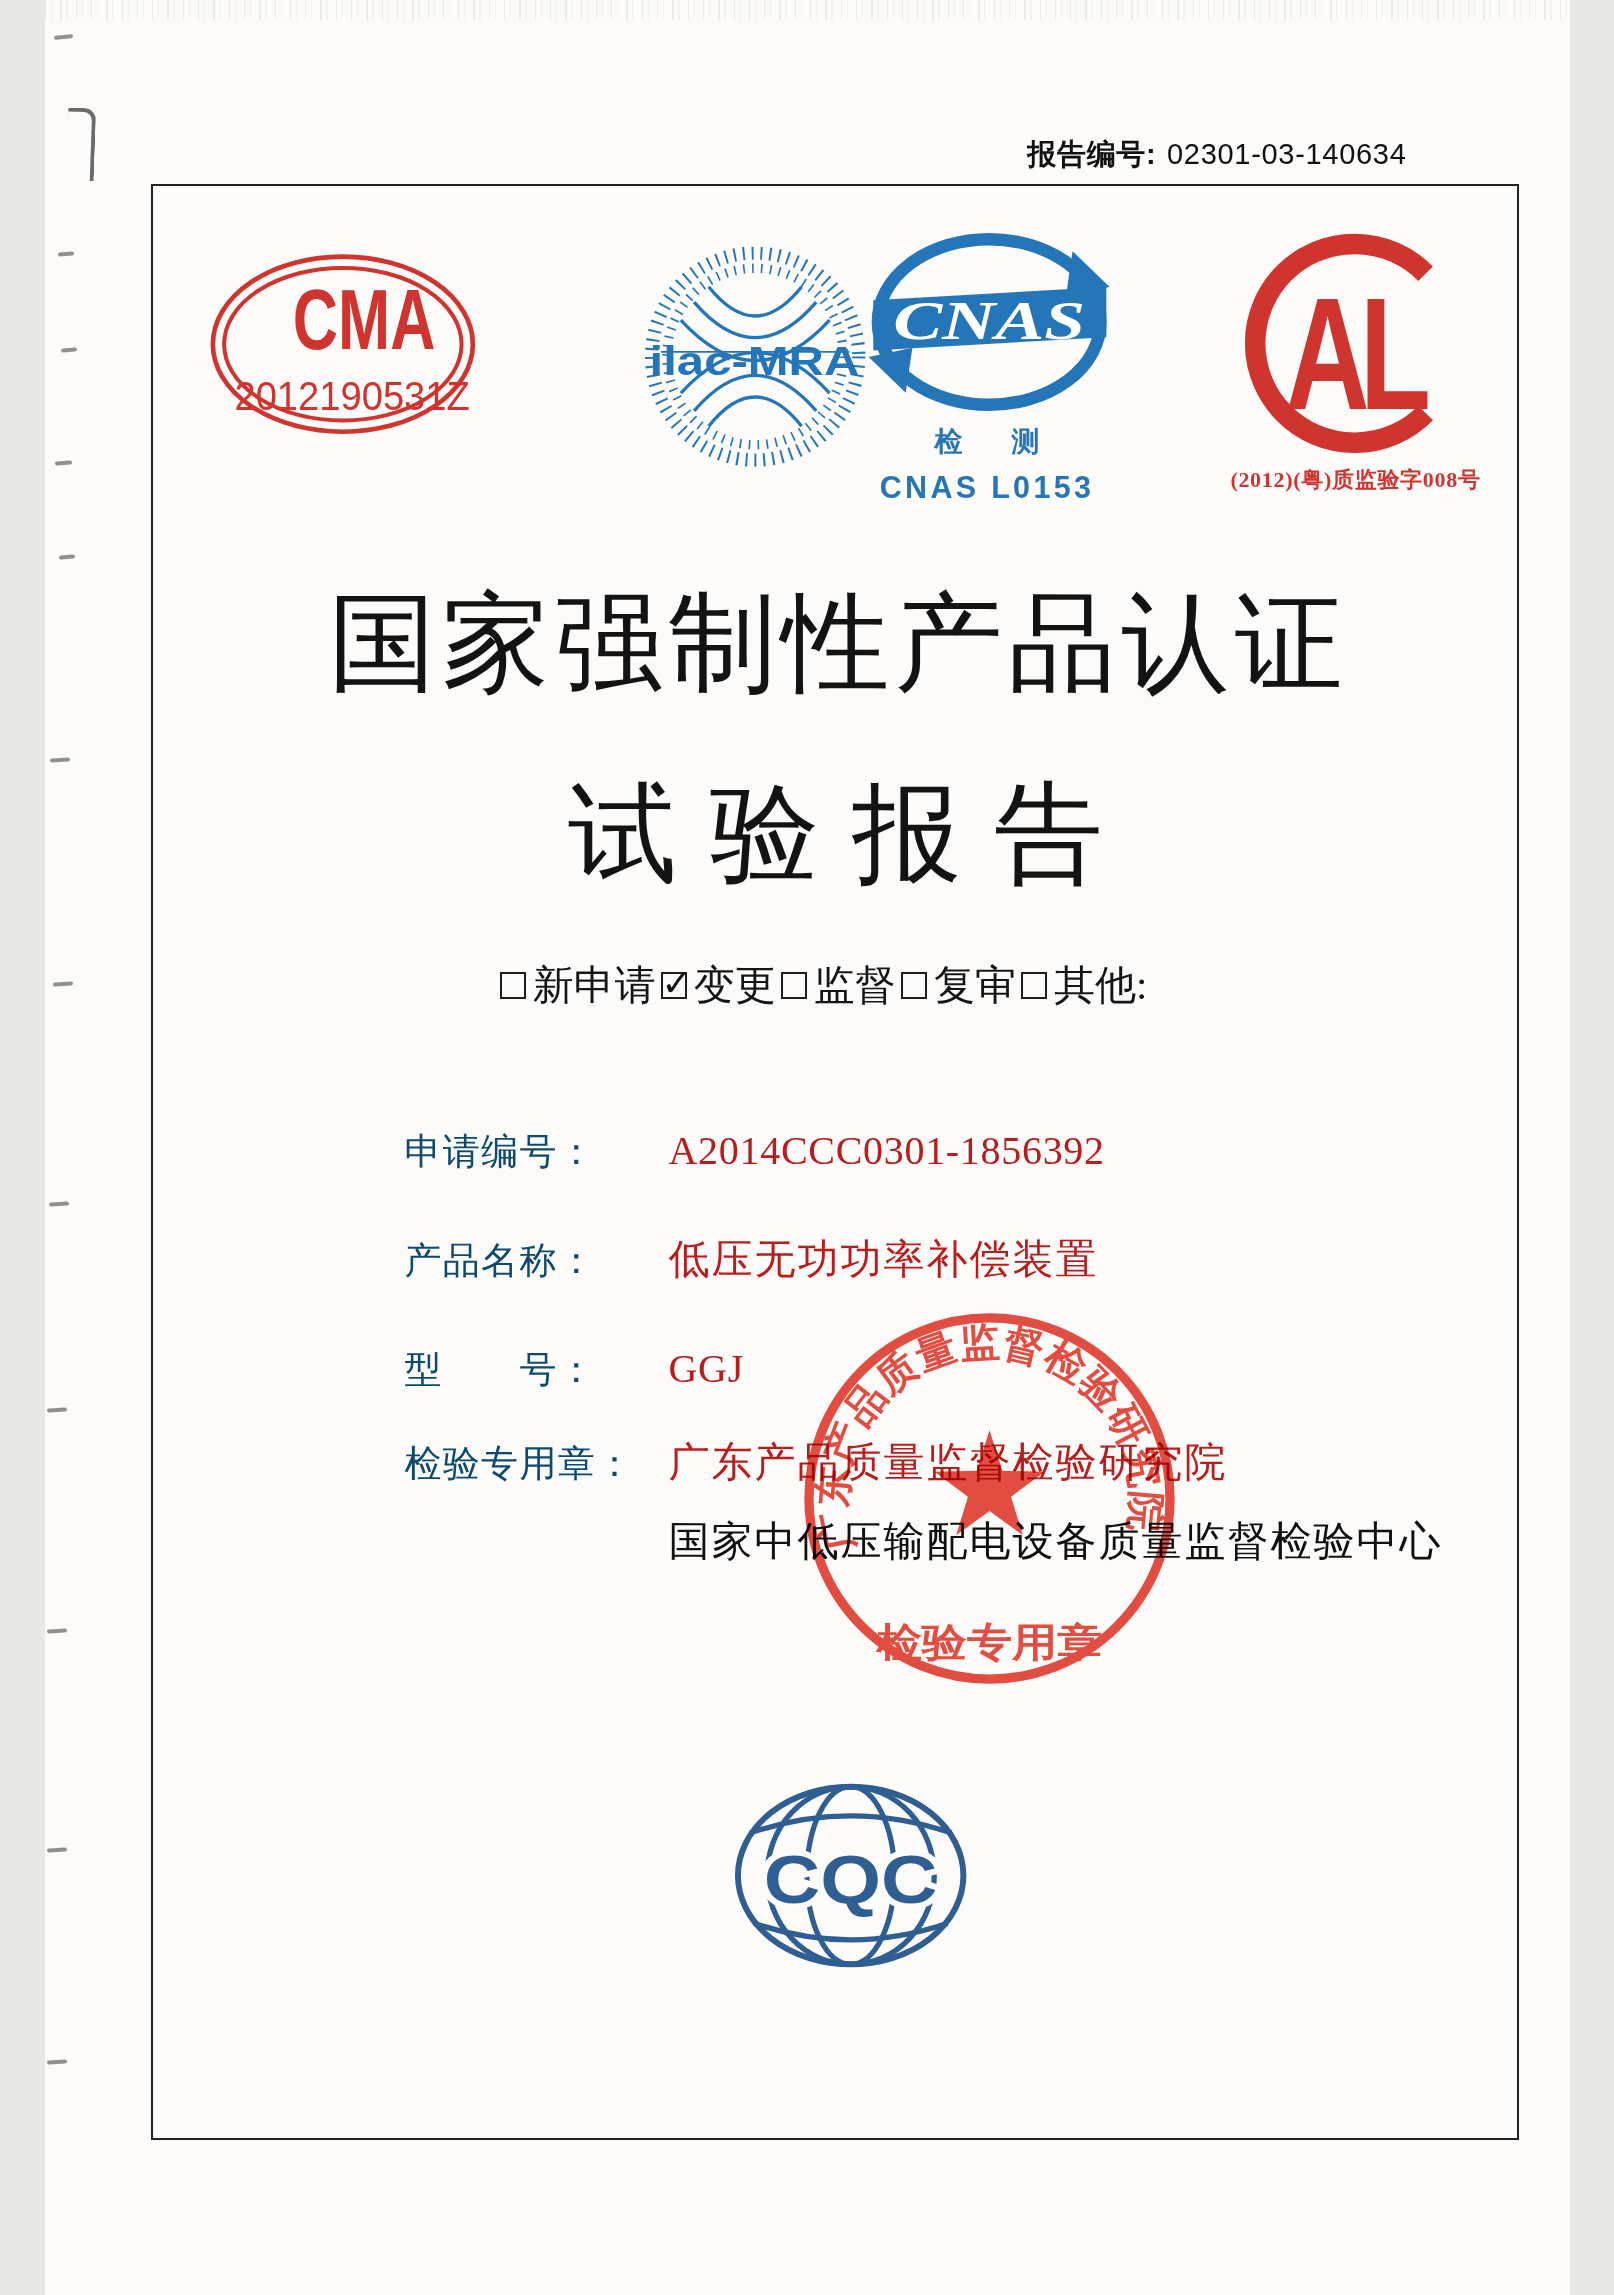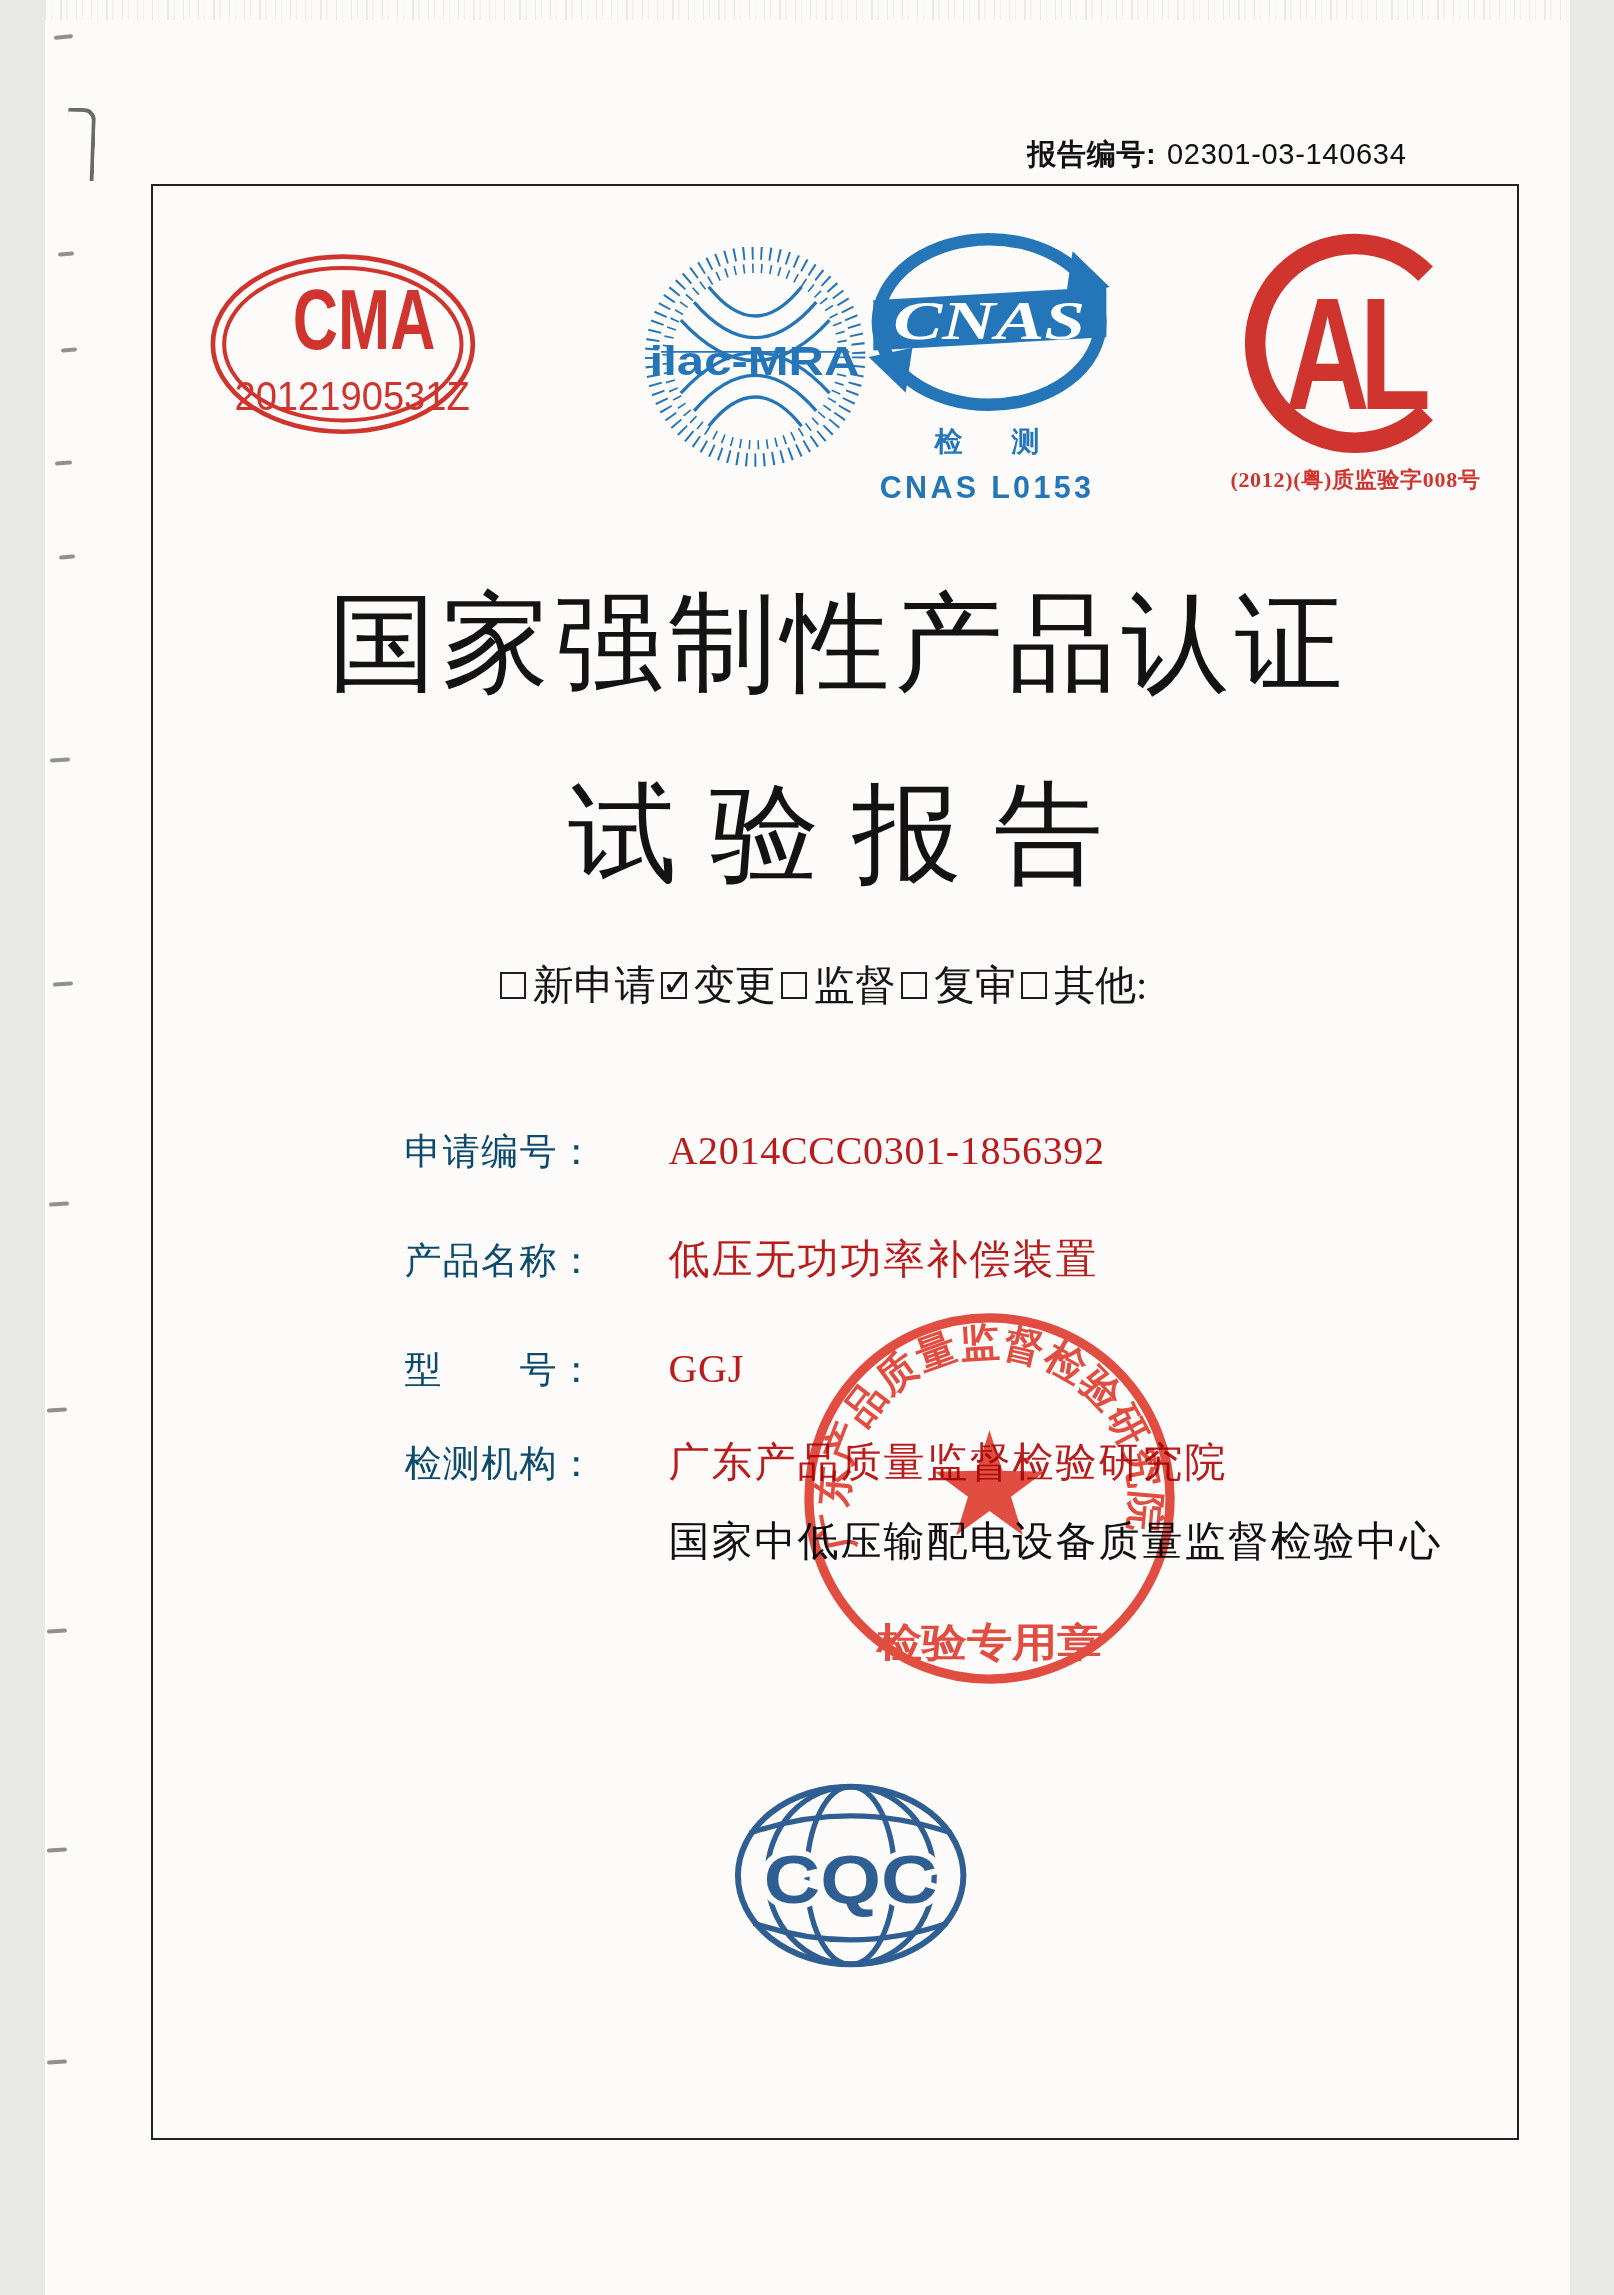--- a/index.html
+++ b/index.html
@@ -167,21 +167,21 @@
   <div class="row" style="top:1128px">
     <span class="lbl">申请编号：</span><span class="val">A2014CCC0301-1856392</span>
   </div>
   <div class="row" style="top:1236px">
     <span class="lbl">产品名称：</span><span class="val cjk">低压无功功率补偿装置</span>
   </div>
   <div class="row" style="top:1346px">
     <span class="lbl">型　　号：</span><span class="val">GGJ</span>
   </div>
   <div class="row" style="top:1439px">
-    <span class="lbl">检测机构：</span><span class="val cjk">广东产品质量监督检验研究院</span>
+    <span class="lbl">检验专用章：</span><span class="val cjk">广东产品质量监督检验研究院</span>
   </div>
   <div class="val-line2">国家中低压输配电设备质量监督检验中心</div>
 
   <svg class="stamp" viewBox="0 0 580 580">
     <circle cx="290" cy="290" r="272" fill="none" stroke="#e23a2e" stroke-width="14"></circle>
     <polygon fill="#e23a2e" points="290,187 309.4,248.3 373,249.7 322.4,287.2 340.2,345.3 290,309 239.8,345.3 257.6,287.2 207,249.7 270.6,248.3"></polygon>
     <defs>
       <path id="seal-arc" d="M88,363.5 A215,215 0 1 1 492,363.5" fill="none"></path>
     </defs>
     <text font-size="60" font-weight="700" fill="#e23a2e" letter-spacing="2">

